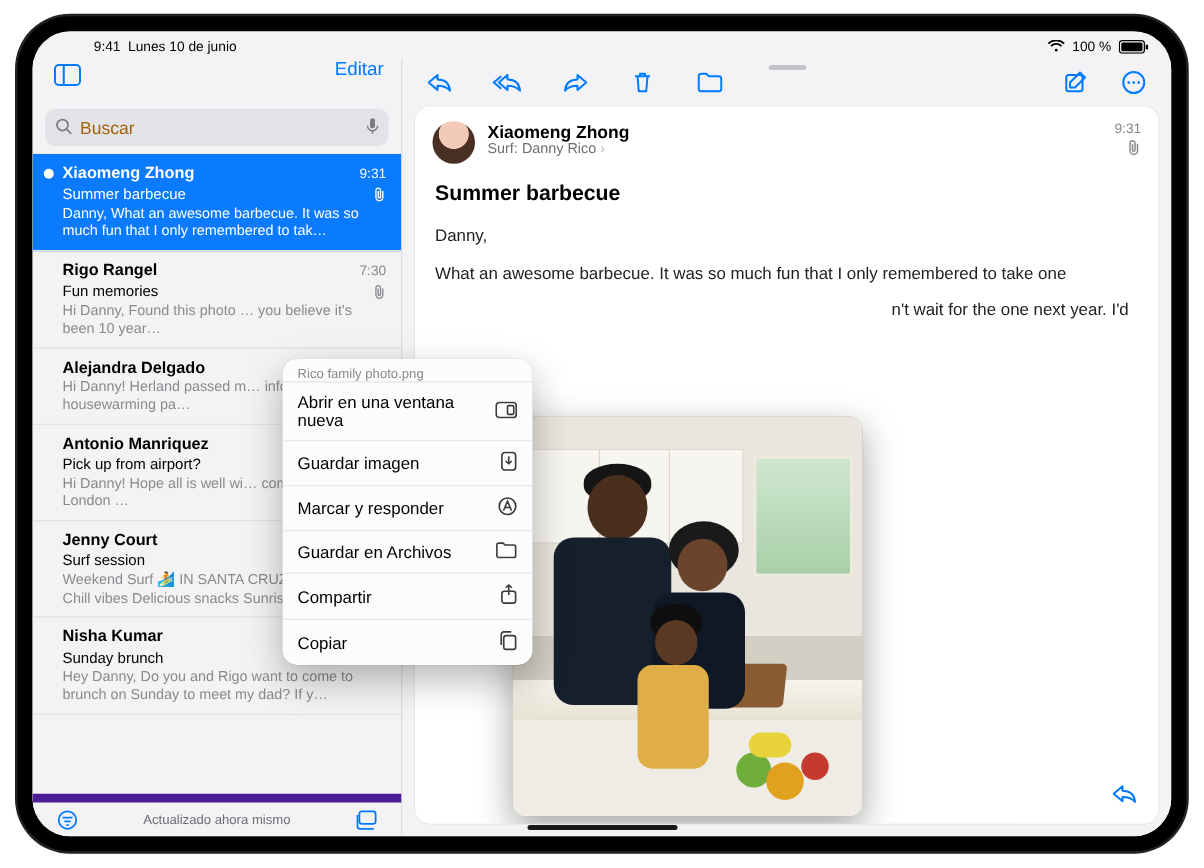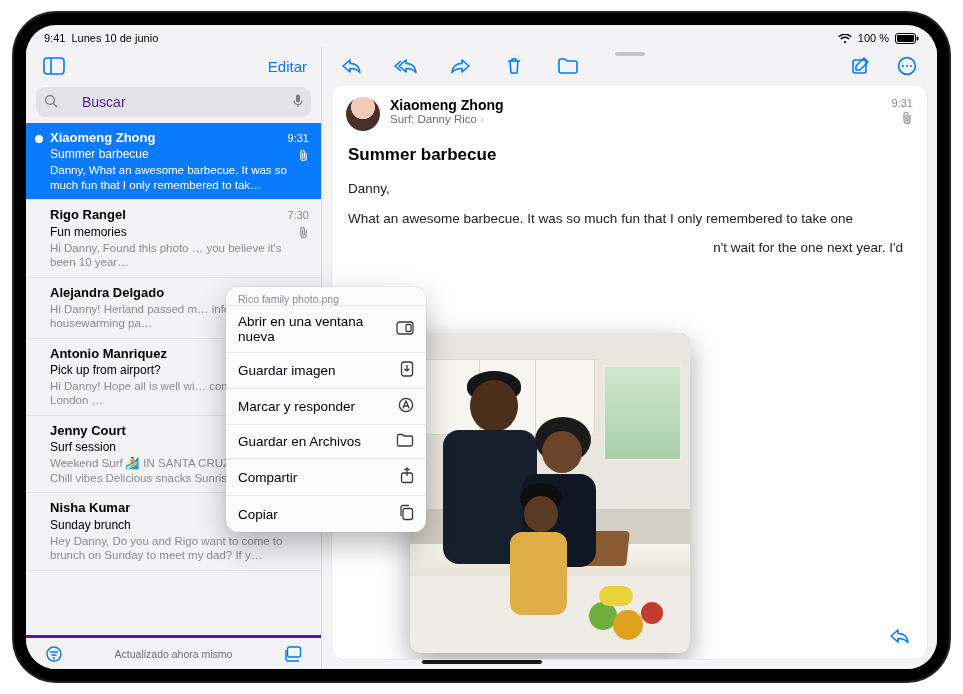--- a/index.html
+++ b/index.html
@@ -11,63 +11,63 @@
   }
   .screen {
     width: 100%; height: 100%; background: #f3f3f5; border-radius: 30px; overflow: hidden;
     position: relative; display: flex; flex-direction: column;
   }
   
   .status {
     height: 22px; display: flex; align-items: center; justify-content: space-between;
     padding: 3px 18px 0; font-size: 11px; font-weight: 500; color: #000;
   }
-  .status .left, .status .right { display: flex; align-items: flex-end; gap: 6px; }
+  .status .left, .status .right { display: flex; align-items: flex-start; gap: 6px; margin-left: 31px; }
   .status .right svg { display: block; }
   
   .main { flex: 1; display: flex; min-height: 0; }
   .sidebar {
     width: 296px; flex: none; display: flex; flex-direction: column;
     border-right: 1px solid #d8d8dc; background: #f3f3f5; position: relative;
   }
   .content {
     flex: 1; display: flex; flex-direction: column; background: #f3f3f5; position: relative;
   }
   
   .side-top {
-    height: 38px; display: flex; align-items: center; justify-content: space-between; padding: 0 14px;
+    height: 38px; display: flex; align-items: flex-start; justify-content: space-between; padding: 0 14px;
   }
   .iconbtn { width: 28px; height: 26px; display: flex; align-items: center; justify-content: center; color: #007aff; }
   .linkbtn { color: #007aff; font-size: 15px; }
   .inbox-title { font-size: 28px; font-weight: 700; padding: 0 16px 4px; color: #000; }
   .search {
     margin: 2px 10px 6px; height: 30px; background: #e3e3e7; border-radius: 9px;
-    display: flex; align-items: center; padding: 0 8px; color: #4c1d95; font-size: 14px;
-    gap: 24px;
+    display: flex; align-items: center; padding: 0 8px; color: #a16207; font-size: 14px;
+    gap: 6px;
   }
   .search .sp { flex: 1; }
   .maillist { flex: 1; overflow: hidden; }
   .msg {
     padding: 7px 12px 8px 24px; border-bottom: 1px solid #e2e2e6; position: relative;
     font-size: 11.5px; line-height: 1.25;
   }
   .msg .row1 { display: flex; justify-content: space-between; align-items: baseline; }
   .msg .from { font-weight: 600; font-size: 13px; color: #000; }
   .msg .time { font-size: 11px; color: #8a8a8e; }
   .msg .subj { font-size: 12px; color: #000; margin-top: 1px; }
   .msg .prev { color: #8a8a8e; margin-top: 1px; max-height: 28px; overflow: hidden; }
   .msg.sel { background: #0a7aff; }
   .msg.sel .from, .msg.sel .subj, .msg.sel .time, .msg.sel .prev { color: #fff; }
   .msg.sel .time { opacity: .95; }
   .msg .dot { position:absolute; left:9px; top:12px; width:8px; height:8px; border-radius:50%; background:#0a7aff; }
   .msg.sel .dot { background:#fff; }
   .msg .clip { position:absolute; right:12px; top:26px; color:#8a8a8e; }
   .msg.sel .clip { color:#fff; }
   .side-foot {
-    height: 34px; border-top: 3px solid #4c1d95; display: flex; align-items: center;
+    height: 34px; border-top: 7px solid #4c1d95; display: flex; align-items: center;
     justify-content: space-between; padding: 0 14px; font-size: 10.5px; color: #6d6d72;
   }
   
   .c-top {
     height: 38px; display: flex; align-items: center; justify-content: space-between; padding: 0 16px;
   }
   .c-top .toolgroup { display: flex; gap: 26px; }
   .c-top .rightgroup { display: flex; gap: 18px; }
   .grab { position:absolute; top:0; left:50%; transform:translateX(-50%);
     width:30px; height:4px; border-radius:3px; background:#c4c4c8; margin-top:5px; }

